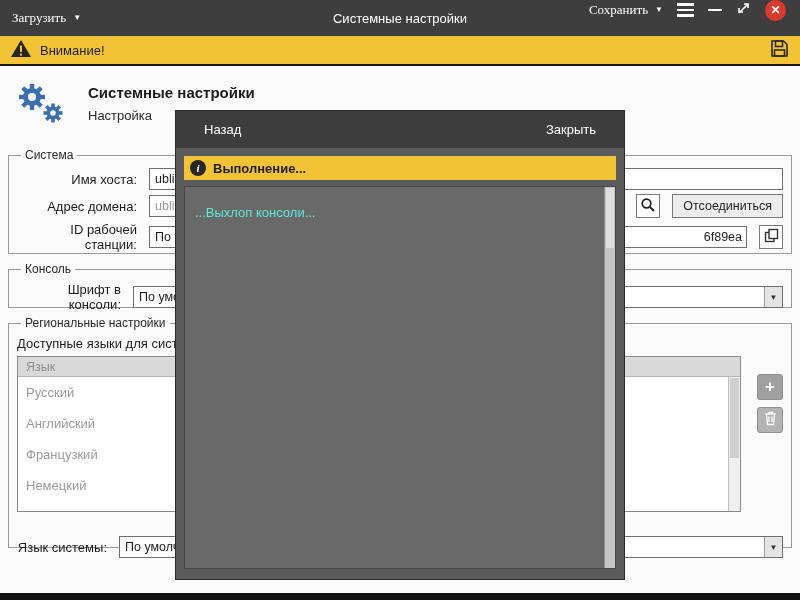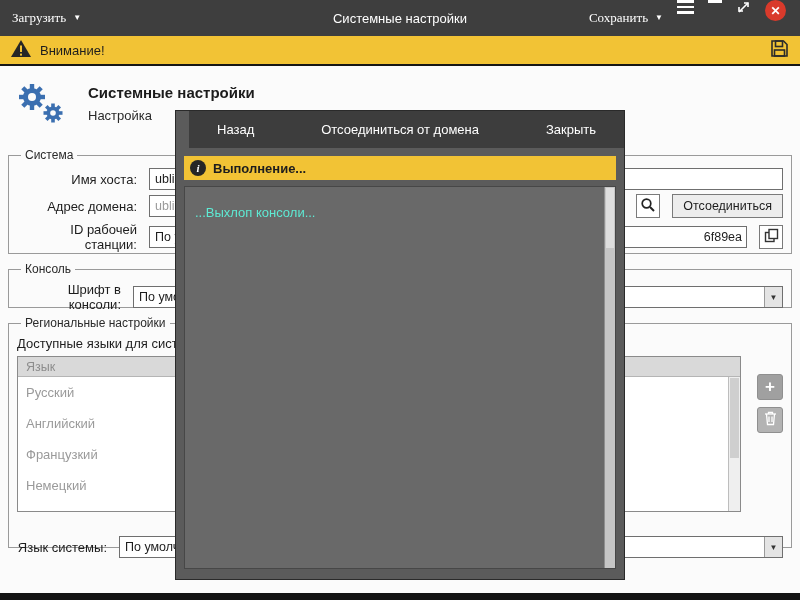--- a/index.html
+++ b/index.html
@@ -5,21 +5,21 @@
   *{box-sizing:border-box;margin:0;padding:0}
   html,body{width:800px;height:600px}
   body{font-family:"Liberation Sans",sans-serif;background:#fff}
   .window{position:relative;width:800px;height:600px;background:#fbfbfb;overflow:hidden}
 
   
   .titlebar{position:absolute;top:0;left:0;right:0;height:36px;background:#3e3e3e;color:#fff}
   .tb-btn{position:absolute;top:0;height:36px;display:flex;align-items:center;gap:7px;font-size:13px;color:#fff;background:none;border:none;font-family:Liberation Serif, serif;cursor:default}
   .tb-load{left:12px}
   .tb-title{position:absolute;left:0;right:0;top:0;height:36px;display:flex;align-items:center;justify-content:center;font-size:13px}
-  .tb-right{position:absolute;right:14px;top:0;height:20px;display:flex;align-items:flex-start;gap:14px}
+  .tb-right{position:absolute;right:14px;top:0;height:20px;display:flex;align-items:center;gap:14px}
   .caret{font-size:8px;line-height:1}
   .menu-icon{display:flex;flex-direction:column;gap:3px}
   .menu-icon i{display:block;width:17px;height:2.5px;background:#fff}
   .min-icon{width:14px;height:2.5px;background:#fff;display:block}
   .close-btn{width:21px;height:21px;border-radius:50%;background:#d93a2b;color:#fff;font-size:12px;font-weight:bold;display:flex;align-items:center;justify-content:center;border:none}
 
   
   .warnbar{position:absolute;top:36px;left:0;right:0;height:30px;background:#f2c335;border-bottom:2px solid #161616;display:flex;align-items:center;gap:8px;padding:0 10px;font-size:13px;color:#1d1d1d}
   .warn-save{margin-left:auto;background:none;border:none;display:flex;align-items:center}
 
@@ -59,21 +59,21 @@
   .list-row{height:31px;display:flex;align-items:center;padding:0 8px;font-size:13px;color:#9a9a9a}
   .vscroll{position:absolute;top:20px;bottom:0;right:0;width:12px;background:#efefef;border-left:1px solid #bdbdbd}
   .vscroll .thumb{position:absolute;top:1px;left:1px;right:1px;height:80px;background:#cfcfcf}
   .side-btns{width:42px;flex:none;display:flex;flex-direction:column;align-items:flex-end;gap:7px;padding-top:18px}
   .sq-btn{width:26px;height:26px;border:1px solid #8f8f8f;border-radius:3px;background:#a0a0a0;color:#fff;display:flex;align-items:center;justify-content:center;font-size:17px;font-weight:bold}
   .sq-btn.trash{background:#b3b3b3}
   .sys-lang-row{margin-top:24px}
 
   
   .dialog{position:absolute;left:175px;top:110px;width:450px;height:470px;background:#5b5b5b;border:1px solid #2a2a2a;z-index:50}
-  .dlg-header{position:absolute;top:0;left:13px;right:0;height:37px;background:#3d3d3d;display:flex;align-items:center;justify-content:space-between;padding:0 28px;color:#fff;font-size:13px}
+  .dlg-header{position:absolute;top:0;left:0;right:0;height:37px;background:#3d3d3d;display:flex;align-items:center;justify-content:space-between;padding:0 28px;color:#fff;font-size:13px}
   .dlg-hbtn{background:none;border:none;color:#fff;font-size:13px;font-family:inherit}
   .dlg-status{position:absolute;top:45px;left:8px;right:8px;height:24px;background:#f2c335;display:flex;align-items:center;gap:7px;padding:0 6px;font-size:13px;color:#1d1d1d;font-weight:bold}
   .info-icon{width:16px;height:16px;border-radius:50%;background:#262626;color:#fff;font-size:11px;font-weight:bold;font-style:italic;font-family:"Liberation Serif",serif;display:flex;align-items:center;justify-content:center;flex:none}
   .dlg-console{position:absolute;left:8px;right:8px;top:75px;bottom:10px;background:#696969;border:1px solid #474747;color:#5eead4;font-size:13px;padding:18px 10px}
   .dlg-scroll{position:absolute;top:0;bottom:0;right:0;width:11px;background:#c6c6c6;border-left:1px solid #8f8f8f}
   .dlg-scroll .thumb{position:absolute;top:1px;left:1px;right:1px;height:60px;background:#dedede}
 </style>
 </head>
 <body>
 
@@ -262,21 +262,20 @@
         </div>
       </div>
     </fieldset>
   </div>
 
   <div class="bottombar"></div>
 
   <div class="dialog">
     <div class="dlg-header">
       <button class="dlg-hbtn">Назад</button>
-      <span>Отсоединиться от домена</span>
       <button class="dlg-hbtn">Закрыть</button>
     </div>
     <div class="dlg-status">
       <span class="info-icon">i</span>
       <span>Выполнение...</span>
     </div>
     <div class="dlg-console">
       <span>...Выхлоп консоли...</span>
       <div class="dlg-scroll">
         <div class="thumb"></div>

